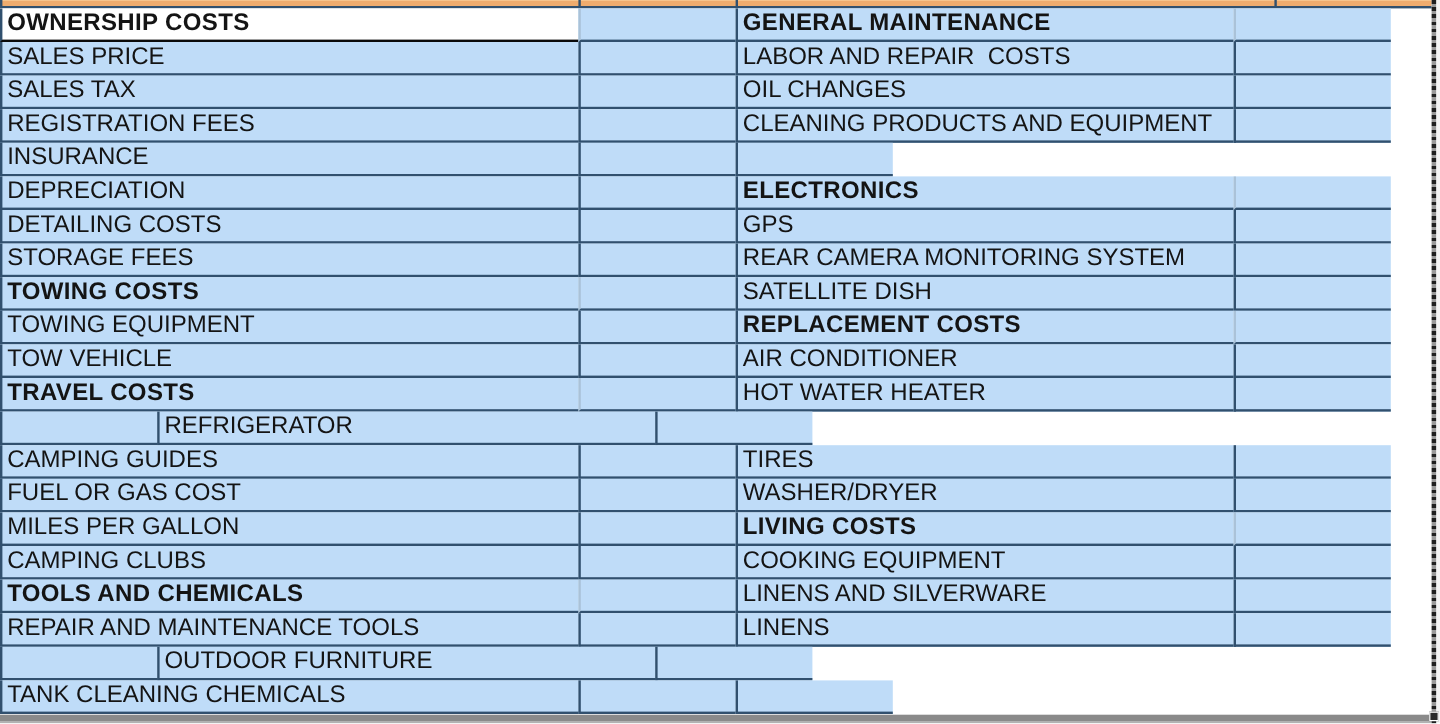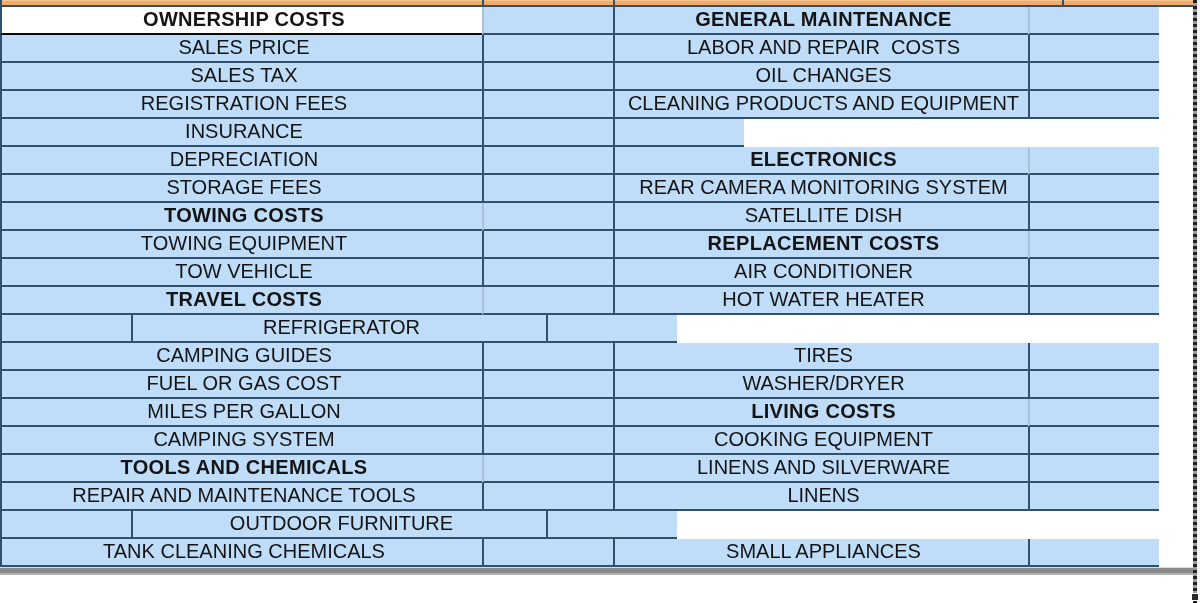--- a/index.html
+++ b/index.html
@@ -15,21 +15,20 @@
     --dash-light:#999999;
   }
   *{margin:0;padding:0;box-sizing:border-box;}
   html,body{background:#ffffff;}
   .page{
     position:relative;
     width:1200px;height:603px;
     overflow:hidden;
     background:#ffffff;
     font-family:"Liberation Sans", sans-serif;
-    text-align:center;
   }
   .sheet{position:absolute;left:0;top:0;width:1193px;}
   
   .strip-top{
     display:flex;height:5px;
     background:linear-gradient(180deg,var(--top-strip-light) 0 1px,var(--top-strip) 1px);
   }
   .strip-top .seg{height:100%;border-left:2px solid var(--grid-border);}
   .seg.s1{width:482px;} .seg.s2{width:131px;} .seg.s3{width:449px;} .seg.s4{width:131px;}
   
@@ -112,20 +111,26 @@
     <div class="cell c-mid"></div>
     <div class="cell c-rval"></div>
   </div>
         <div class="row hdr-right">
     <div class="cell c-left">DEPRECIATION</div>
     <div class="cell c-mid"></div>
     <div class="cell c-right hdr">ELECTRONICS</div>
     <div class="cell c-rval"></div>
   </div>
         <div class="row">
+    <div class="cell c-left">DETAILING COSTS</div>
+    <div class="cell c-mid"></div>
+    <div class="cell c-right">GPS</div>
+    <div class="cell c-rval"></div>
+  </div>
+        <div class="row">
     <div class="cell c-left">STORAGE FEES</div>
     <div class="cell c-mid"></div>
     <div class="cell c-right">REAR CAMERA MONITORING SYSTEM</div>
     <div class="cell c-rval"></div>
   </div>
         <div class="row hdr-left">
     <div class="cell c-left hdr">TOWING COSTS</div>
     <div class="cell c-mid"></div>
     <div class="cell c-right">SATELLITE DISH</div>
     <div class="cell c-rval"></div>
@@ -165,21 +170,21 @@
     <div class="cell c-right">WASHER/DRYER</div>
     <div class="cell c-rval"></div>
   </div>
         <div class="row hdr-right">
     <div class="cell c-left">MILES PER GALLON</div>
     <div class="cell c-mid"></div>
     <div class="cell c-right hdr">LIVING COSTS</div>
     <div class="cell c-rval"></div>
   </div>
         <div class="row">
-    <div class="cell c-left">CAMPING SYSTEM</div>
+    <div class="cell c-left">CAMPING CLUBS</div>
     <div class="cell c-mid"></div>
     <div class="cell c-right">COOKING EQUIPMENT</div>
     <div class="cell c-rval"></div>
   </div>
         <div class="row hdr-left">
     <div class="cell c-left hdr">TOOLS AND CHEMICALS</div>
     <div class="cell c-mid"></div>
     <div class="cell c-right">LINENS AND SILVERWARE</div>
     <div class="cell c-rval"></div>
   </div>
@@ -190,21 +195,20 @@
     <div class="cell c-rval"></div>
   </div>
         <div class="row">
     <div class="cell c-mid"></div>
     <div class="cell c-right">OUTDOOR FURNITURE</div>
     <div class="cell c-rval"></div>
   </div>
         <div class="row">
     <div class="cell c-left">TANK CLEANING CHEMICALS</div>
     <div class="cell c-mid"></div>
-    <div class="cell c-right">SMALL APPLIANCES</div>
     <div class="cell c-rval"></div>
   </div>
       </div>
 
     <div class="strip-bottom"></div>
   </div>
 
   <div class="edge-dash"></div>
   <div class="edge-margin"></div>
   <div class="fill-handle"></div>

